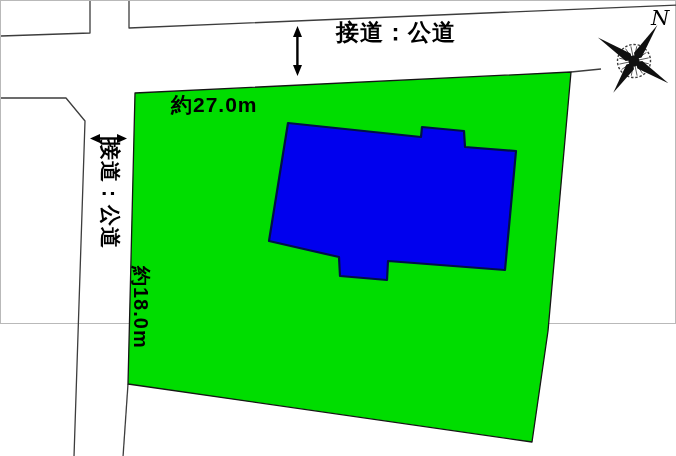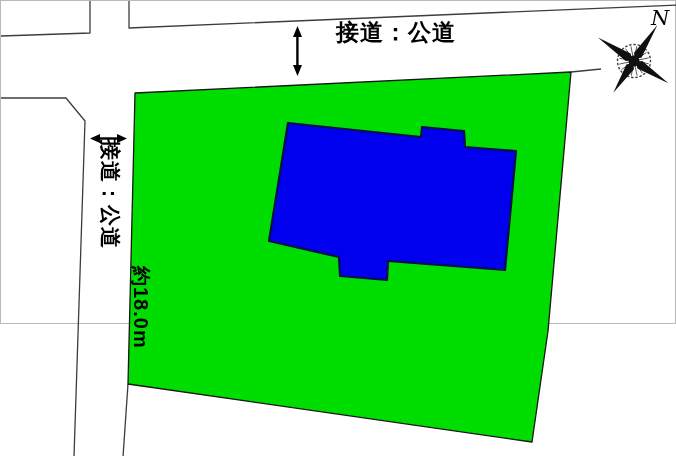--- a/index.html
+++ b/index.html
@@ -91,20 +91,21 @@
         </g>
         <circle r="5.5" fill="#101010"></circle>
       </g>
     </g>
   </svg>
 
   <div class="lbl lbl-road-top">
     <div>接道：公道</div>
   </div>
 
+  <div class="lbl lbl-dim-top">約27.0m</div>
 
   <div class="vtext lbl-road-left">接道：公道</div>
 
   <div class="vtext lbl-dim-left">約18.0m</div>
 
   <div class="lbl lbl-north">N</div>
 
 </div>
 
 </body></html>

